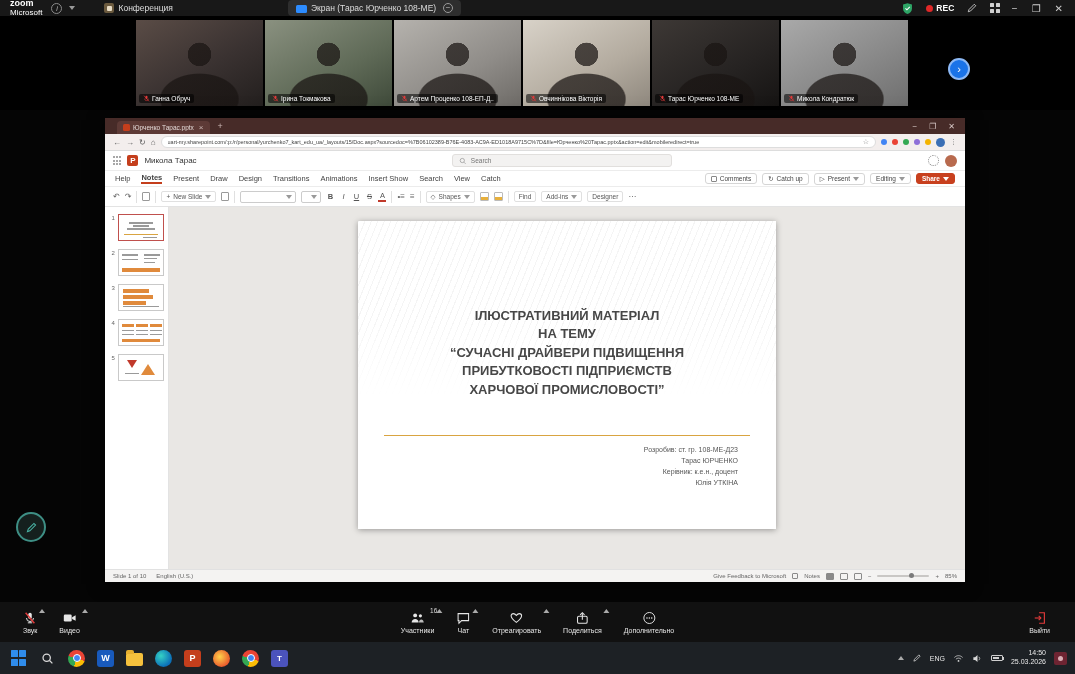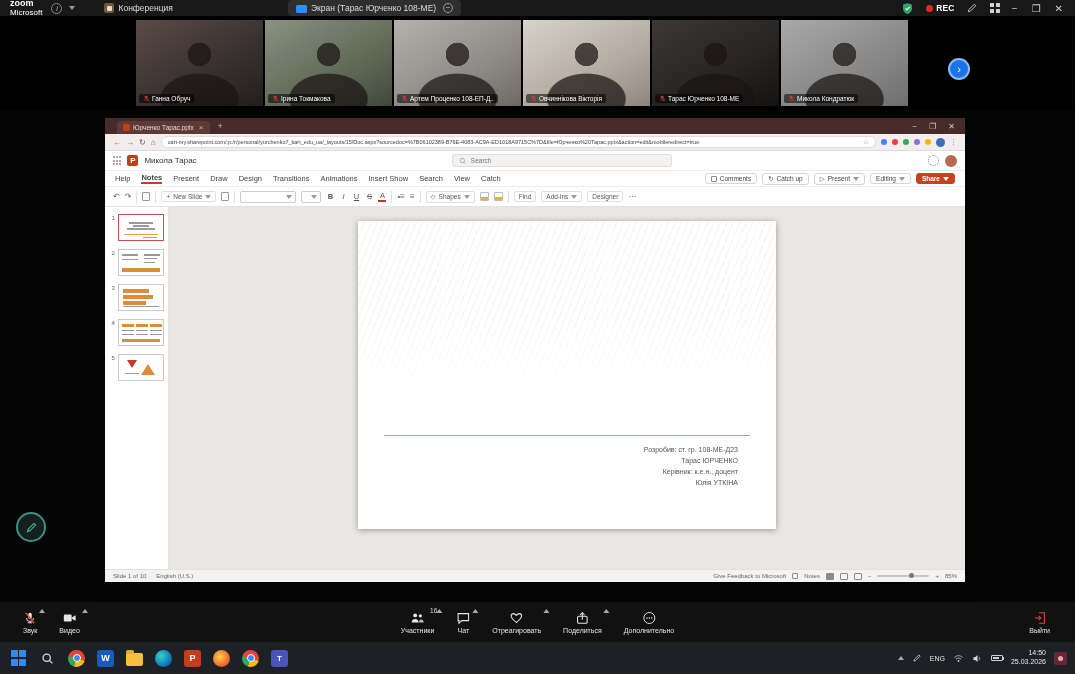--- a/index.html
+++ b/index.html
@@ -477,20 +477,27 @@
               <i class="tb-red" style="left:8px;top:5px;border-left:5px solid transparent;border-right:5px solid transparent;border-top:8px solid #c0392b"></i>
               <i class="tb-red" style="right:8px;bottom:5px;border-left:7px solid transparent;border-right:7px solid transparent;border-bottom:11px solid #e08a3c"></i>
               <i class="tb-line" style="left:6px;right:24px;bottom:6px;height:1px"></i>
             </span>
           </div>
         </div>
 
         <div class="canvas">
           <div class="slide">
             <div class="slide-pattern"></div>
+            <div class="slide-title">
+              <div>ІЛЮСТРАТИВНИЙ МАТЕРІАЛ</div>
+              <div>НА ТЕМУ</div>
+              <div>“СУЧАСНІ ДРАЙВЕРИ ПІДВИЩЕННЯ</div>
+              <div>ПРИБУТКОВОСТІ ПІДПРИЄМСТВ</div>
+              <div>ХАРЧОВОЇ ПРОМИСЛОВОСТІ”</div>
+            </div>
             <div class="slide-rule"></div>
             <div class="slide-credits">
               <div>Розробив: ст. гр. 108-МЕ-Д23</div>
               <div>Тарас ЮРЧЕНКО</div>
               <div>Керівник: к.е.н., доцент</div>
               <div>Юлія УТКІНА</div>
             </div>
           </div>
         </div>
       </div>

